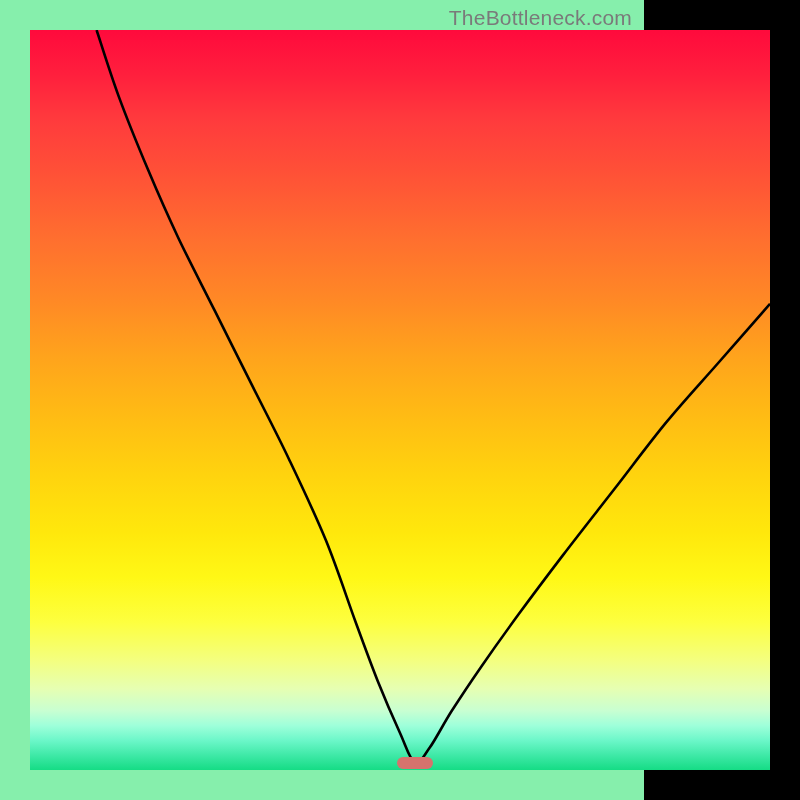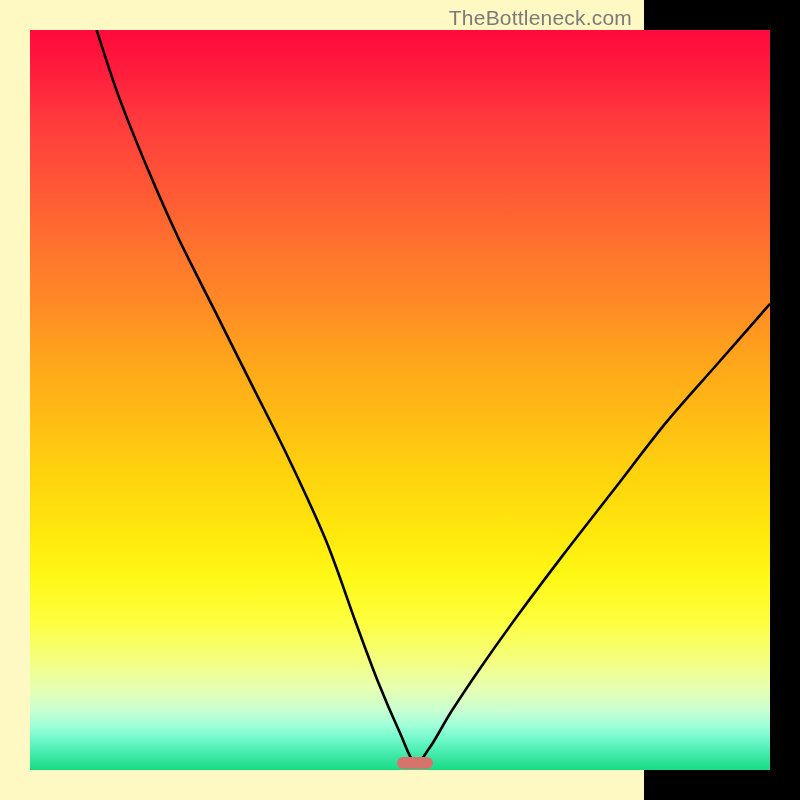--- a/index.html
+++ b/index.html
@@ -10,21 +10,21 @@
     background: #000;
     overflow: hidden;
     font-family: Arial, Helvetica, sans-serif;
   }
   .frame {
     position: absolute;
     top: 0;
     left: 0;
     width: 644px;
     height: 800px;
-    background: #fef9c3;
+    background: #86efac;
   }
   .plot-area {
     position: absolute;
     left: 30px;
     top: 30px;
     width: 740px;
     height: 740px;
   }
   .gradient-bg {
     position: absolute;

